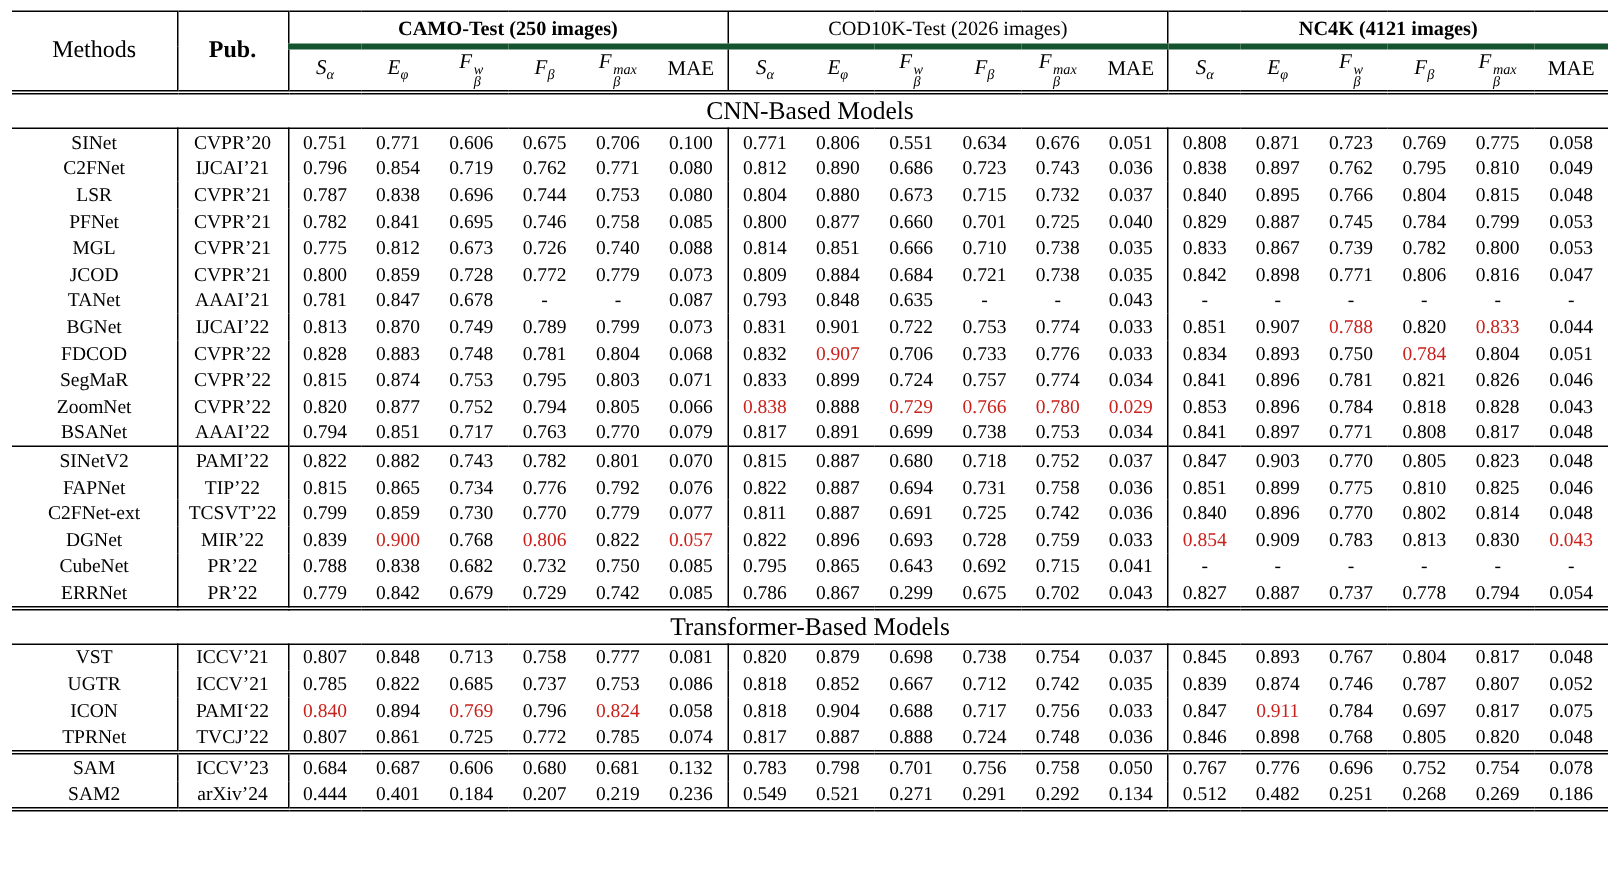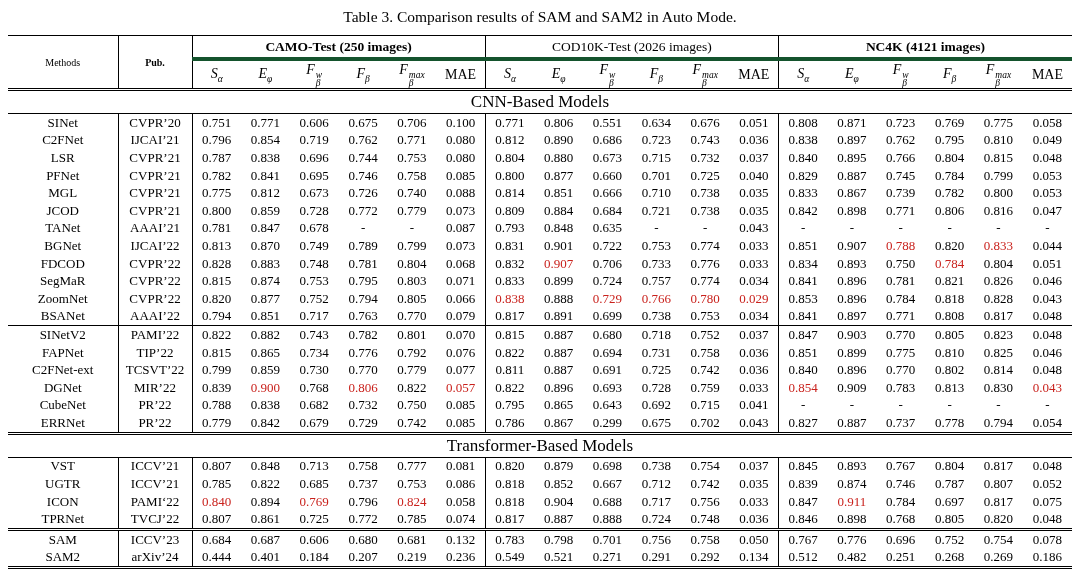--- a/index.html
+++ b/index.html
@@ -14,21 +14,21 @@
   table.results{
     border-collapse:collapse;table-layout:fixed;width:1064px;margin:7px auto 0 auto;
   }
   th,td{
     padding:0;text-align:center;font-weight:normal;white-space:nowrap;overflow:hidden;
   }
   .vl{border-left:1px solid #000;}
   .bold{font-weight:bold;}
   .tr-group th{height:21px;font-size:13.5px;border-top:1.6px solid #000;}
   .grp{border-bottom:4px solid #14532d;}
-  th.corner{font-size:10px;border-top:1.6px solid #000;border-bottom:3px double #000;}
+  th.corner{font-size:16px;border-top:1.6px solid #000;border-bottom:3px double #000;}
   .tr-metrics th{height:27px;font-size:14px;font-style:italic;border-bottom:3px double #000;}
   .plain{font-style:normal;}
   .mbase{font-style:italic;}
   .mstack{
     display:inline-flex;flex-direction:column;vertical-align:-4px;
     font-size:9.5px;line-height:8.5px;text-align:left;margin-left:1px;
   }
   .msup,.msub{font-style:italic;}
   sub.msubi{font-size:9.5px;font-style:italic;}
   .section-row td{
@@ -39,21 +39,20 @@
   td.method,td.pub{font-size:13px;}
   tr.block-single td{border-top:1px solid #000;}
   tr.block-double td{border-top:3px double #000;}
   tr.table-end td{border-bottom:3px double #000;}
   .red{color:#c9211c;}
 </style>
 </head>
 <body>
 
 <div class="page">
-  <div class="title">Table 3. Comparison results of SAM and SAM2 in Auto Mode.</div>
   <table class="results">
     <colgroup>
       <col style="width:110px">
       <col style="width:74px">
     </colgroup>
     <thead>
         <tr class="tr-group">
           <th class="corner" rowspan="2">Methods</th>
           <th class="corner vl bold" rowspan="2">Pub.</th>
           <th class="grp vl bold" colspan="6">CAMO-Test (250 images)</th>

